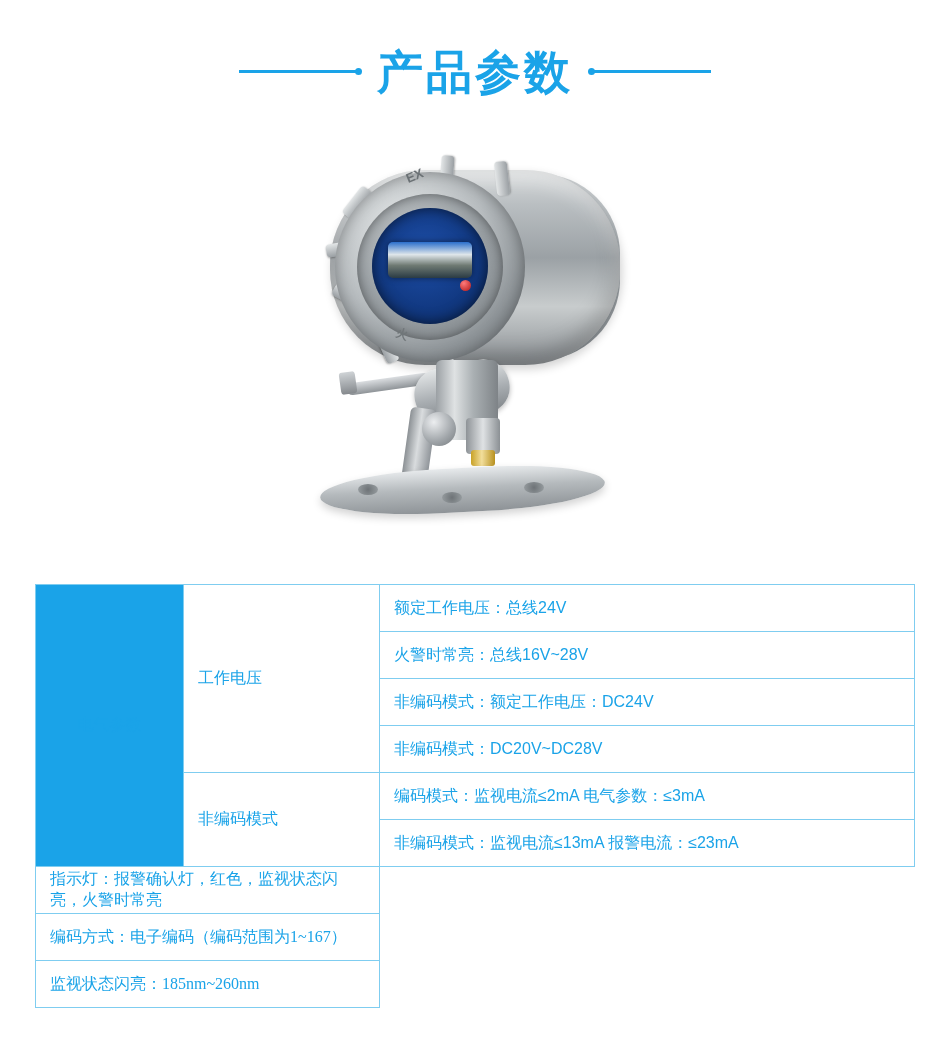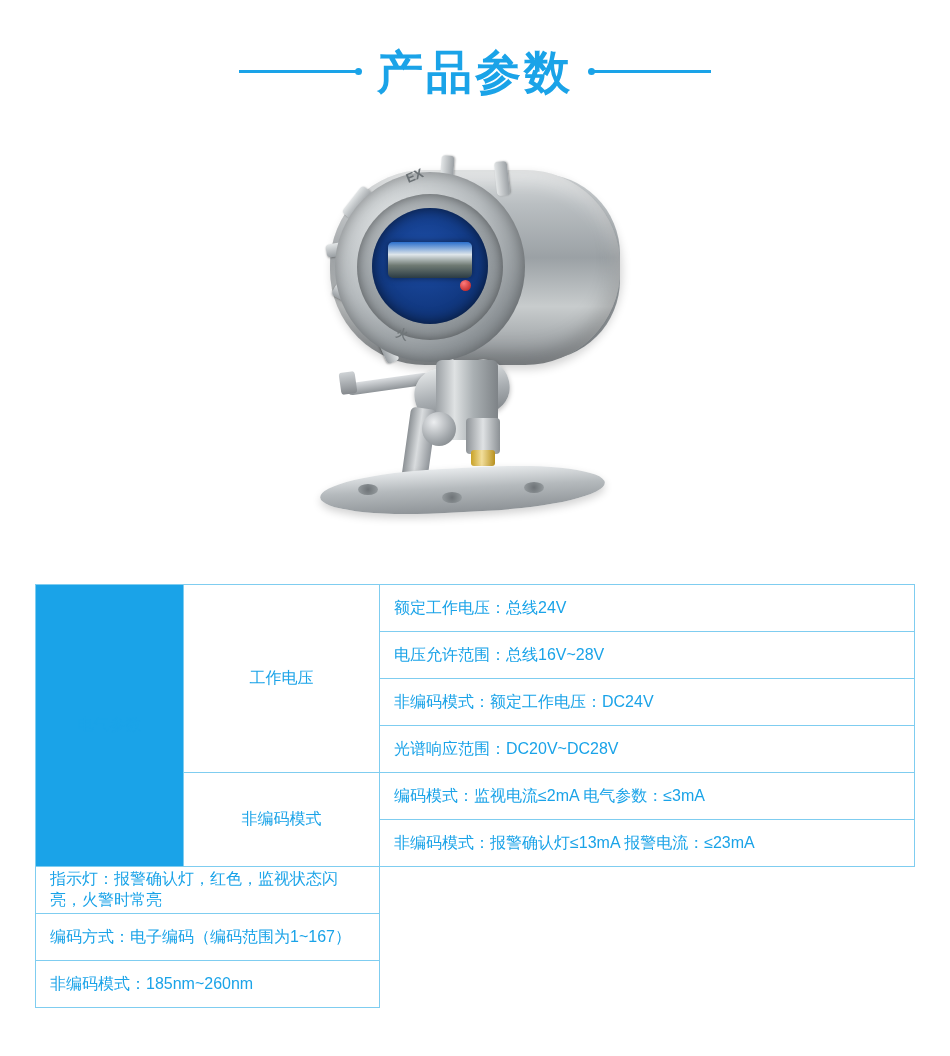--- a/index.html
+++ b/index.html
@@ -300,27 +300,28 @@
   td.cat {
     width: 148px;
     background: #1aa3e8;
     color: #ffffff;
     text-align: center;
     font-size: 16px;
     border: 1px solid #1aa3e8;
   }
   td.sub {
     width: 196px;
-    text-align: center;
+    text-align: left;
   }
   td.val {
     text-align: left;
   }
   td.wide2 {
     text-align: left;
+    font-family: Liberation Serif, serif;
   }
 </style>
 </head>
 <body>
 
 <div class="header">
   <div class="title-wrap">
     <span class="title-line left"></span>
     <span class="page-title">产品参数</span>
     <span class="title-line right"></span>
@@ -367,39 +368,39 @@
 
 <div class="table-wrap">
   <table class="spec">
     <tbody>
       <tr>
         <td class="cat" rowspan="6">电气参数</td>
         <td class="sub" rowspan="4">工作电压</td>
         <td class="val">额定工作电压：总线24V</td>
       </tr>
       <tr>
-        <td class="val">电压允许范围：总线16V~28V</td>
+        <td class="val">火警时常亮：总线16V~28V</td>
       </tr>
       <tr>
         <td class="val">非编码模式：额定工作电压：DC24V</td>
       </tr>
       <tr>
-        <td class="val">光谱响应范围：DC20V~DC28V</td>
+        <td class="val">非编码模式：DC20V~DC28V</td>
       </tr>
       <tr>
         <td class="sub" rowspan="2">非编码模式</td>
         <td class="val">编码模式：监视电流≤2mA   电气参数：≤3mA</td>
       </tr>
       <tr>
-        <td class="val">非编码模式：报警确认灯≤13mA   报警电流：≤23mA</td>
+        <td class="val">非编码模式：监视电流≤13mA   报警电流：≤23mA</td>
       </tr>
       <tr>
         <td class="wide2" colspan="2">指示灯：报警确认灯，红色，监视状态闪亮，火警时常亮</td>
       </tr>
       <tr>
         <td class="wide2" colspan="2">编码方式：电子编码（编码范围为1~167）</td>
       </tr>
       <tr>
-        <td class="wide2" colspan="2">非编码模式：185nm~260nm</td>
+        <td class="wide2" colspan="2">监视状态闪亮：185nm~260nm</td>
       </tr>
     </tbody>
   </table>
 </div>
 
 </body></html>

